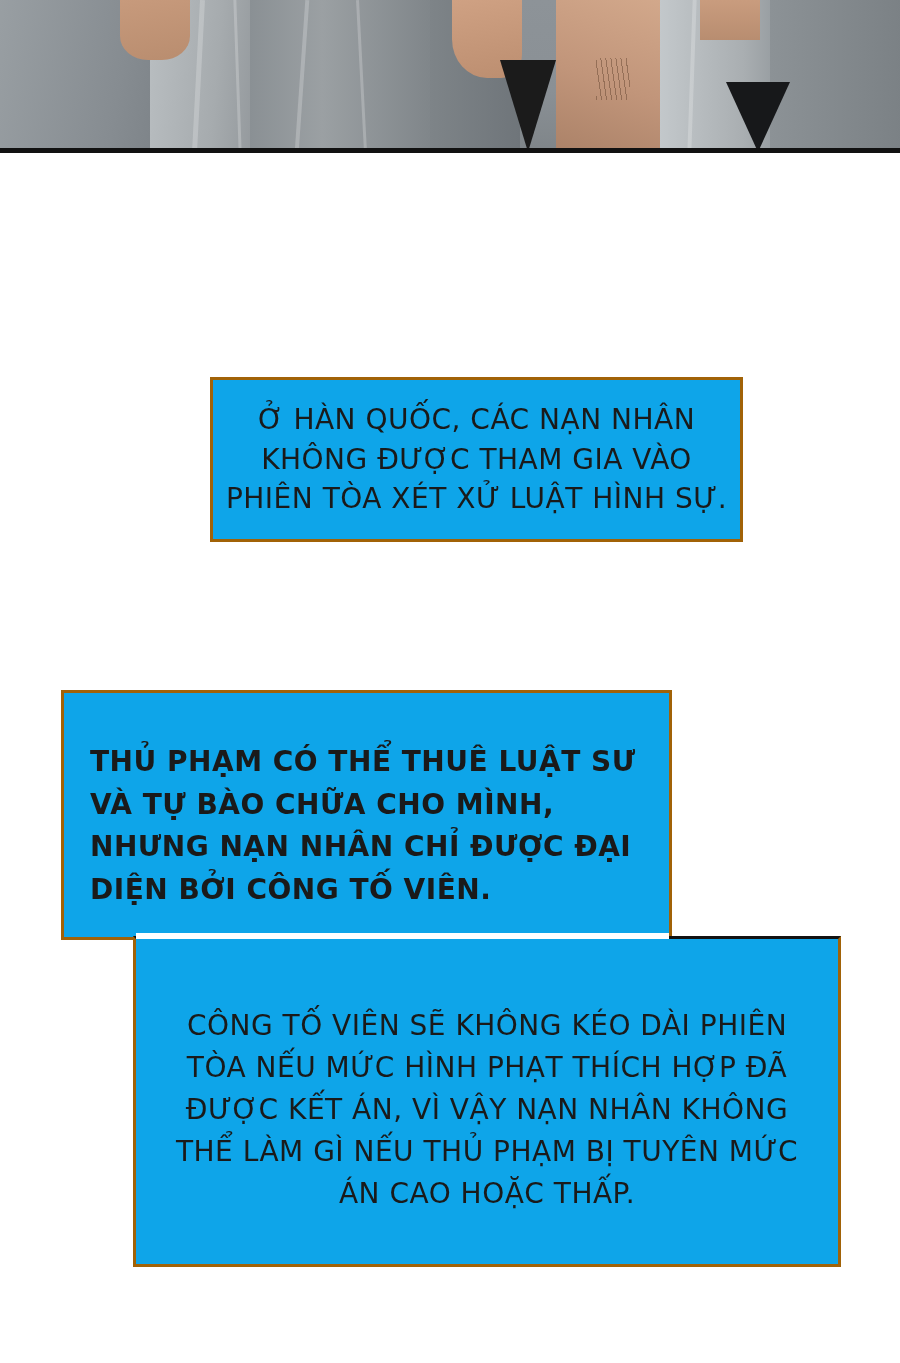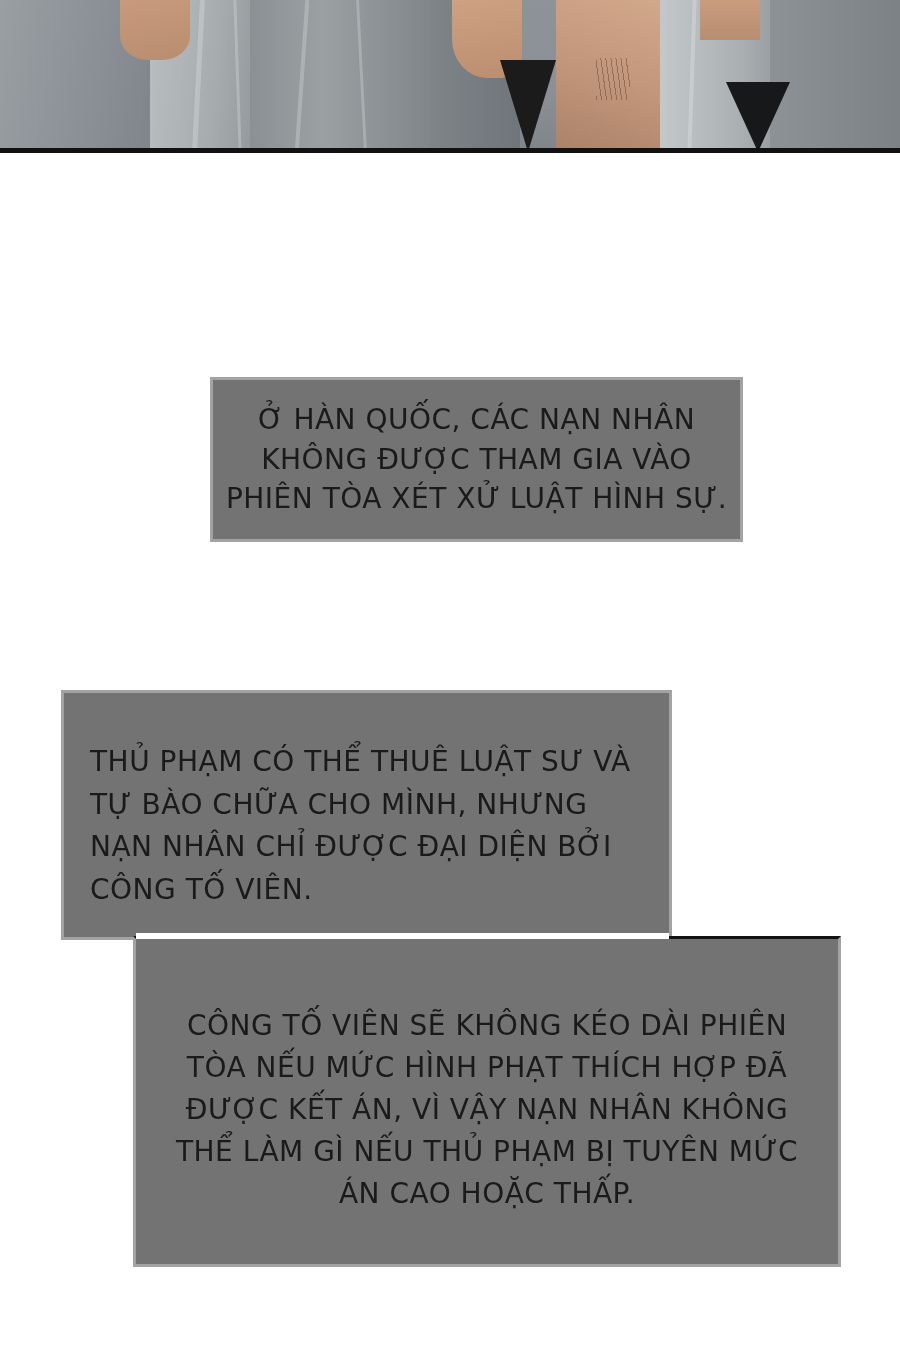--- a/index.html
+++ b/index.html
@@ -114,22 +114,22 @@
     top: 148px;
     width: 900px;
     height: 5px;
     background: #111111;
   }
 
   
   .box {
     position: absolute;
     box-sizing: border-box;
-    background: #737373;
-    border: 3px solid #a3a3a3;
+    background: #0ea5e9;
+    border: 3px solid #a16207;
     display: flex;
     align-items: center;
     justify-content: center;
   }
   .box p {
     margin: 0;
     text-align: center;
     color: #1a1a1a;
     font-family: "DejaVu Sans", sans-serif;
     font-weight: 400;
@@ -152,20 +152,21 @@
     width: 611px;
     height: 250px;
     align-items: flex-start;
     justify-content: flex-start;
     padding: 48px 30px 0 26px;
   }
   #box-2 p {
     text-align: left;
     font-size: 28px;
     line-height: 1.52;
+    font-weight: bold;
   }
 
   #box-3 {
     left: 133px;
     top: 936px;
     width: 708px;
     height: 331px;
     align-items: flex-start;
     justify-content: flex-start;
     padding: 66px 26px 0 26px;

